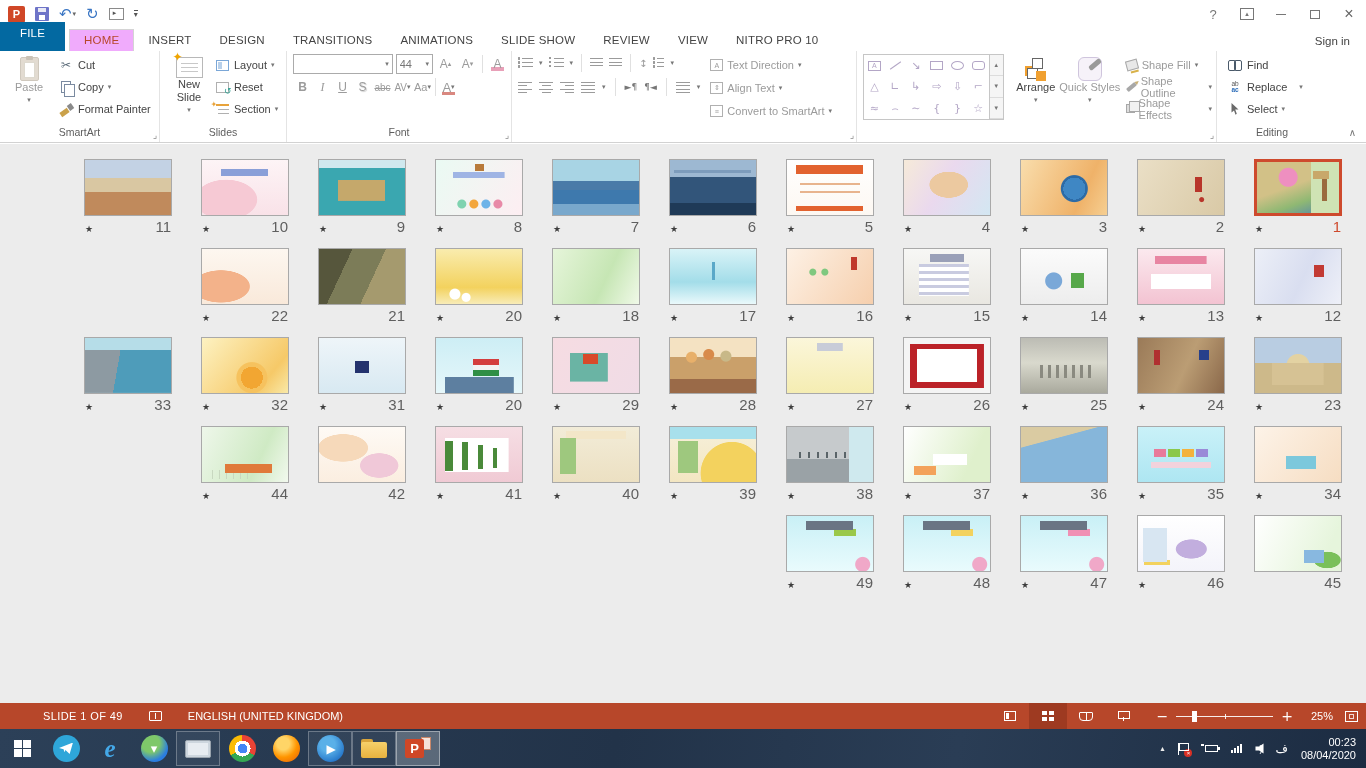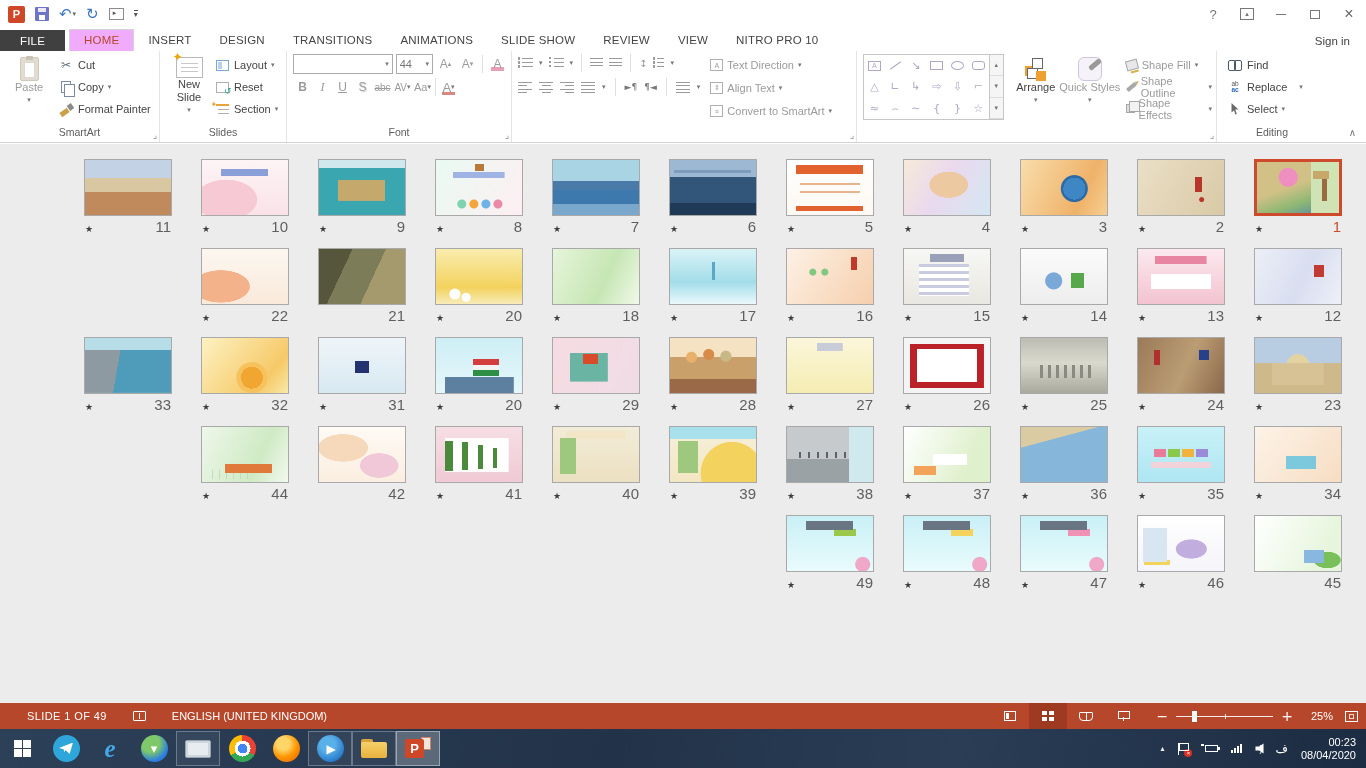--- a/index.html
+++ b/index.html
@@ -26,21 +26,21 @@
   .wbtn{width:34px;height:26px;display:flex;align-items:center;justify-content:center;color:#777;font-size:13px;}
   .ro-box{width:14px;height:12px;border:1px solid #777;display:flex;align-items:center;justify-content:center;font-size:7px;color:#777;}
   .min-bar{width:10px;height:1px;background:#777;}
   .restore{width:10px;height:9px;border:1px solid #777;position:relative;background:#fff;}
   .restore:before{content:"";position:absolute;top:-3px;left:2px;width:10px;height:9px;border:1px solid #777;z-index:-1;}
   .close-x{font-size:16px;color:#666;}
 
   
   .tabrow{position:absolute;top:28px;left:0;right:0;height:23px;background:#fff;display:flex;align-items:flex-end;}
   .tab{padding:4px 14px 5px;font-size:11.5px;color:#444;letter-spacing:.2px;}
-  .tab.file{background:#404040;color:#fff;padding:5px 20px 4px;margin-right:4px;}
+  .tab.file{background:#0369a1;color:#fff;padding:5px 20px 12px;margin-right:4px;}
   .tab.active{border:1px solid #d4d4d4;border-bottom:none;background:#f0abfc;color:#B7472A;}
   .signin{margin-left:auto;padding:0 16px 4px;font-size:11.5px;color:#444;}
 
   
   .ribbon{position:absolute;top:51px;left:0;right:0;height:92px;background:#fff;border-bottom:1px solid #d2d2d2;display:flex;}
   .rgroup{display:flex;flex-direction:column;border-right:1px solid #e4e4e4;position:relative;}
   .rg-content{flex:1;display:flex;padding:3px 4px 0 6px;}
   .rg-label{height:17px;text-align:center;font-size:10.5px;color:#5e5e5e;line-height:15px;}
   .launcher{position:absolute;right:2px;bottom:2px;font-size:9px;color:#8a8a8a;line-height:9px;}
   .bigbtn{display:flex;flex-direction:column;align-items:center;justify-content:flex-start;width:46px;padding-top:3px;font-size:11px;color:#444;text-align:center;line-height:13px;}
@@ -145,21 +145,21 @@
   .cell{width:88px;}
   .thumb{width:88px;height:57px;border:1px solid #a9a9a9;background:#fff;}
   .cell.sel .thumb{border:3px solid #CE4A2D;}
   .cap{display:flex;justify-content:space-between;align-items:flex-end;margin-top:3px;padding:0 1px;}
   .cap .star{font-size:9px;color:#3d3d3d;font-family:"DejaVu Sans",sans-serif;}
   .cap .num{font-size:15px;color:#5f5f5f;line-height:15px;}
   .cell.sel .num{color:#CE4A2D;}
 
   
   .statusbar{position:absolute;top:703px;left:0;right:0;height:26px;background:#B7472A;color:#fff;display:flex;align-items:center;font-size:11px;}
-  .sb-left{display:flex;align-items:center;gap:26px;padding-left:27px;}
+  .sb-left{display:flex;align-items:center;gap:26px;padding-left:43px;}
   .sb-slide{letter-spacing:.4px;}
   .book-ic{width:13px;height:10px;border:1px solid #fff;border-radius:1px;position:relative;background:transparent;}
   .book-ic:after{content:"";position:absolute;left:50%;top:1px;bottom:1px;width:1px;background:#fff;}
   .sb-right{margin-left:auto;display:flex;align-items:center;gap:0;padding-right:8px;}
   .vbtn{width:38px;height:26px;display:flex;align-items:center;justify-content:center;}
   .vbtn.active{background:#9E3A21;}
   .v-normal{width:12px;height:10px;border:1px solid #fff;position:relative;}
   .v-normal:after{content:"";position:absolute;left:1px;top:1px;bottom:1px;width:3px;background:#fff;}
   .v-sorter{width:12px;height:10px;background:
     linear-gradient(#fff,#fff) 0 0/5px 4px no-repeat,linear-gradient(#fff,#fff) 7px 0/5px 4px no-repeat,

